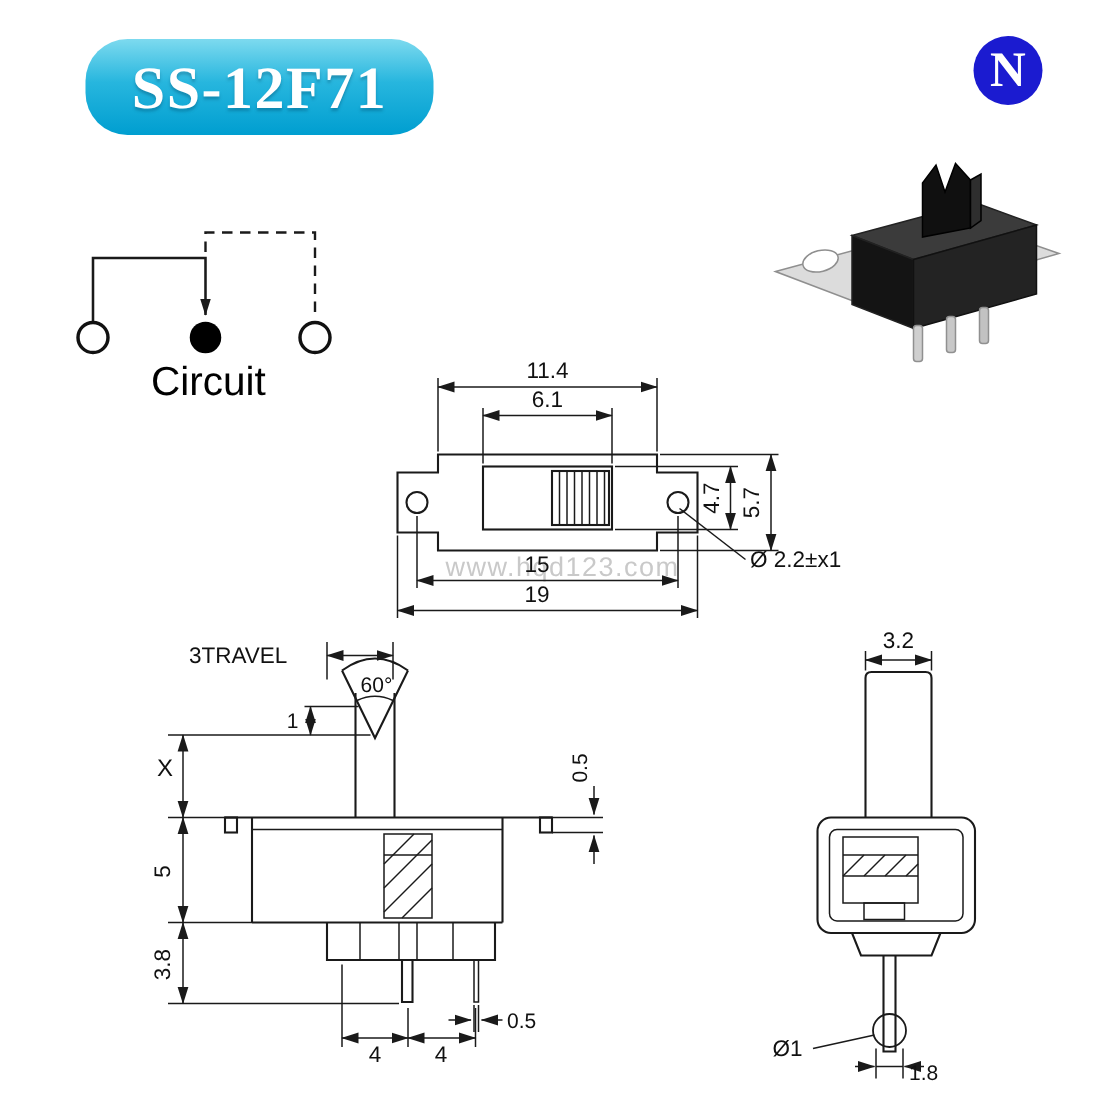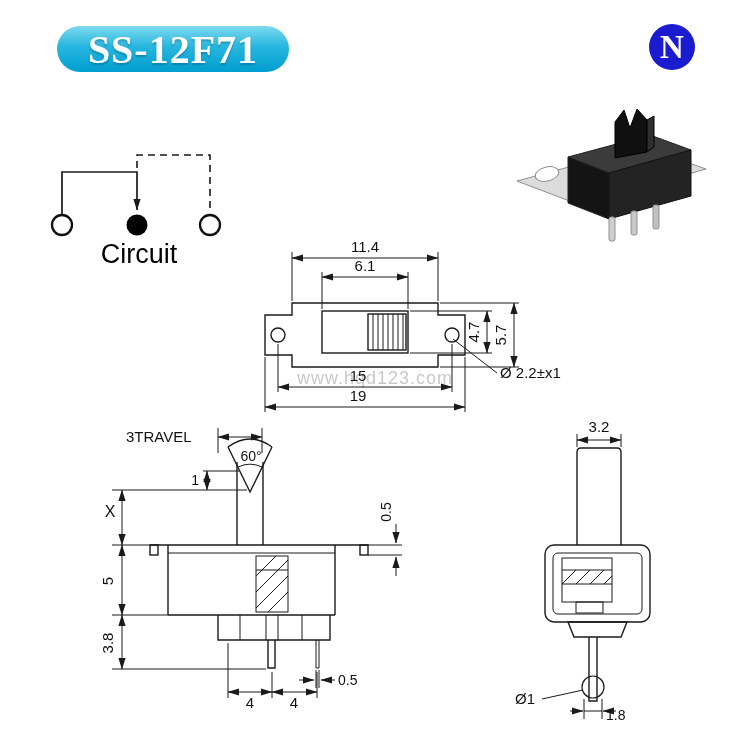--- a/index.html
+++ b/index.html
@@ -1,20 +1,20 @@
 <!DOCTYPE html>
 <html><head>
 <meta charset="utf-8">
 <style>
   * { margin:0; padding:0; box-sizing:border-box; }
   html,body { width:735px; height:744px; }
   body { position:relative; background:#fff; font-family:"Liberation Sans",sans-serif; overflow:hidden; }
 
   .badge {
-    position:absolute; left:57px; top:26px; width:232px; height:46px;
+    position:absolute; left:57px; top:26px; width:232px; height:64px;
     border-radius:28px;
     background:linear-gradient(180deg,#7ddaef 0%,#27b6de 45%,#009ed0 100%);
     display:flex; align-items:center; justify-content:center;
     color:#fff; font-family:"Liberation Serif",serif; font-weight:bold;
     font-size:40px; letter-spacing:1px; text-shadow:0 2px 2px rgba(0,70,100,.35);
   }
   .logo {
     position:absolute; left:649px; top:24px; width:46px; height:46px;
     border-radius:50%; background:#1b1bd0; color:#fff;
     display:flex; align-items:center; justify-content:center;

